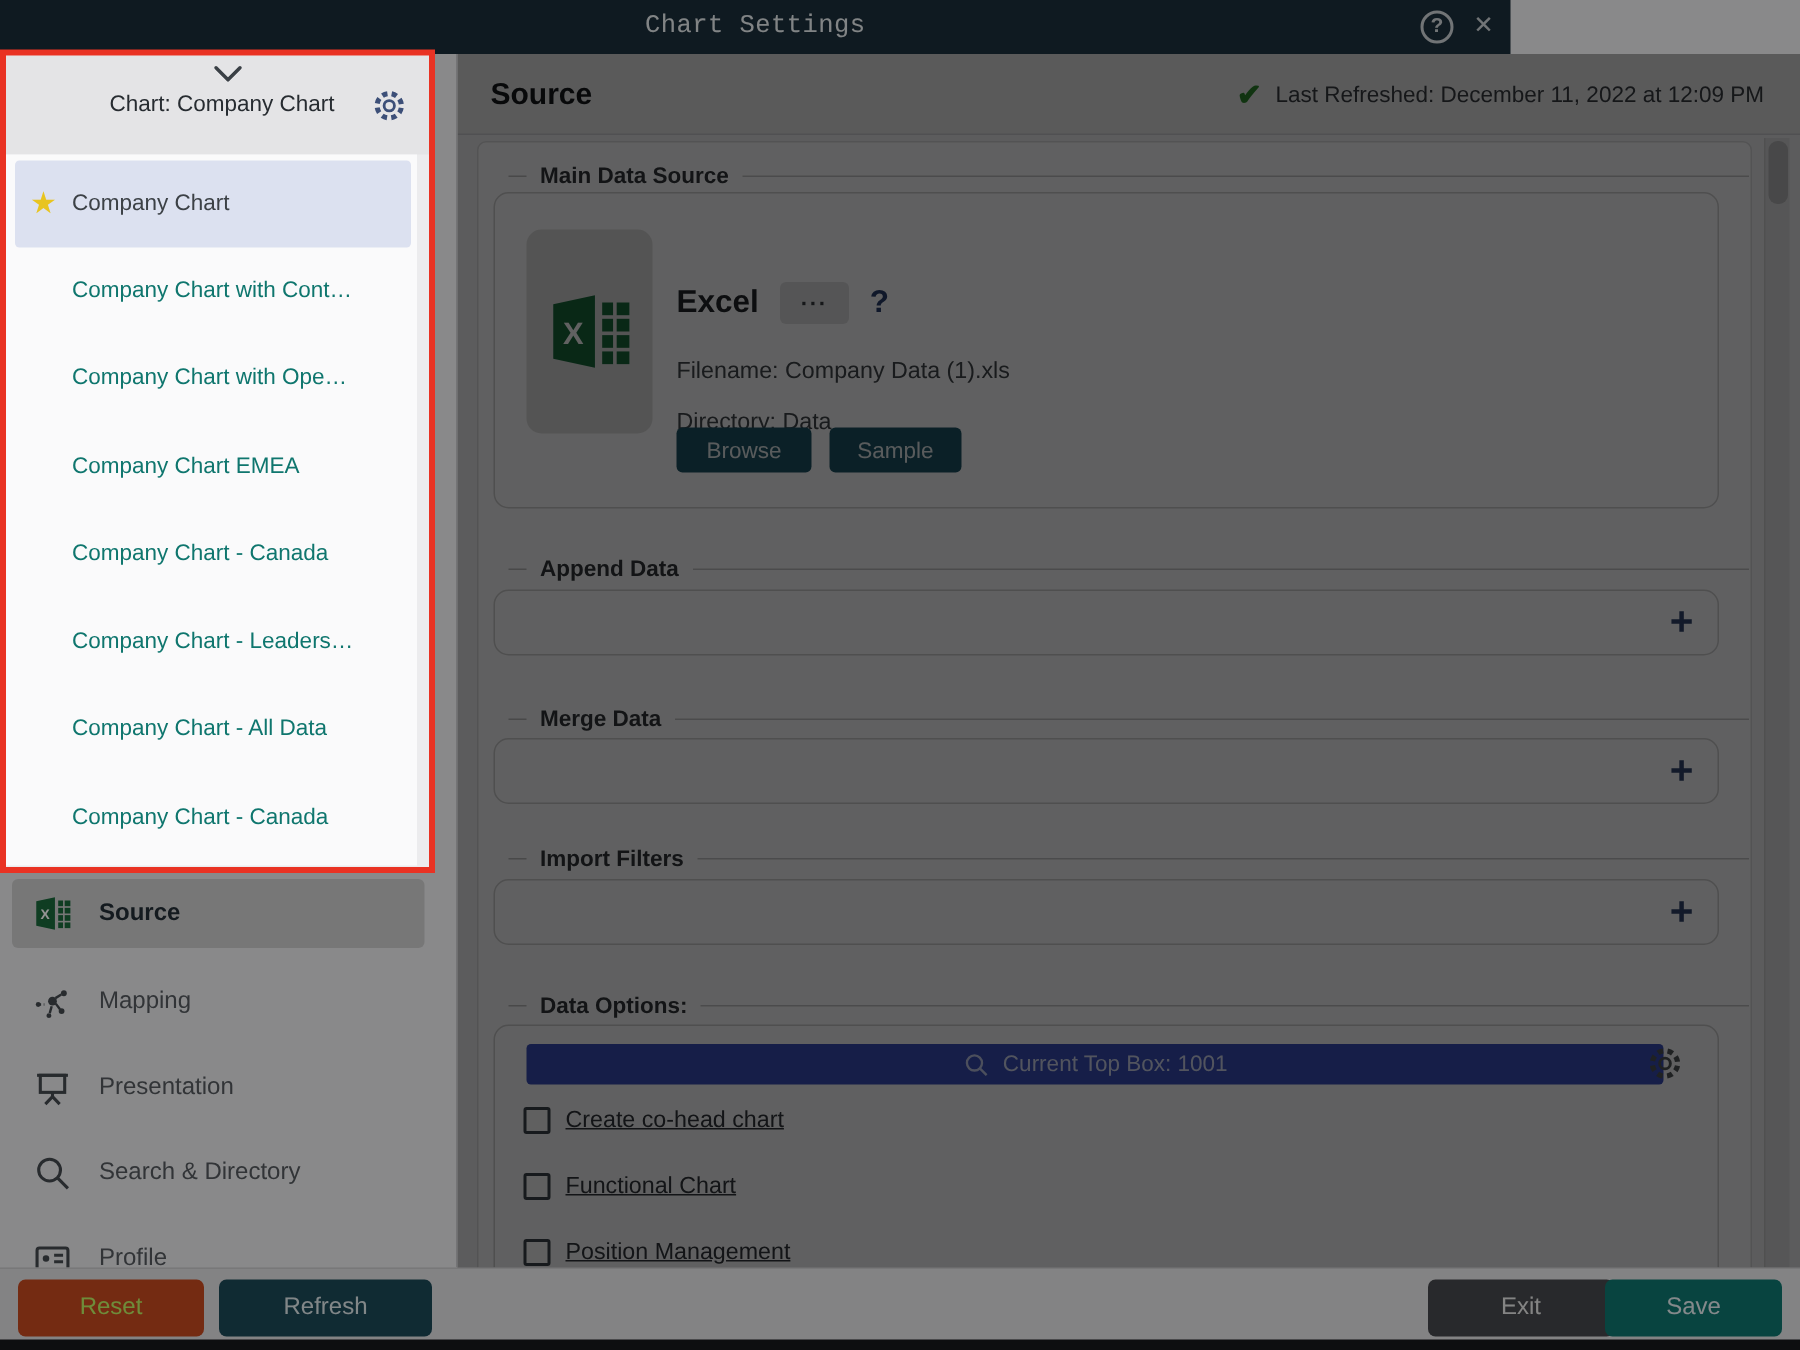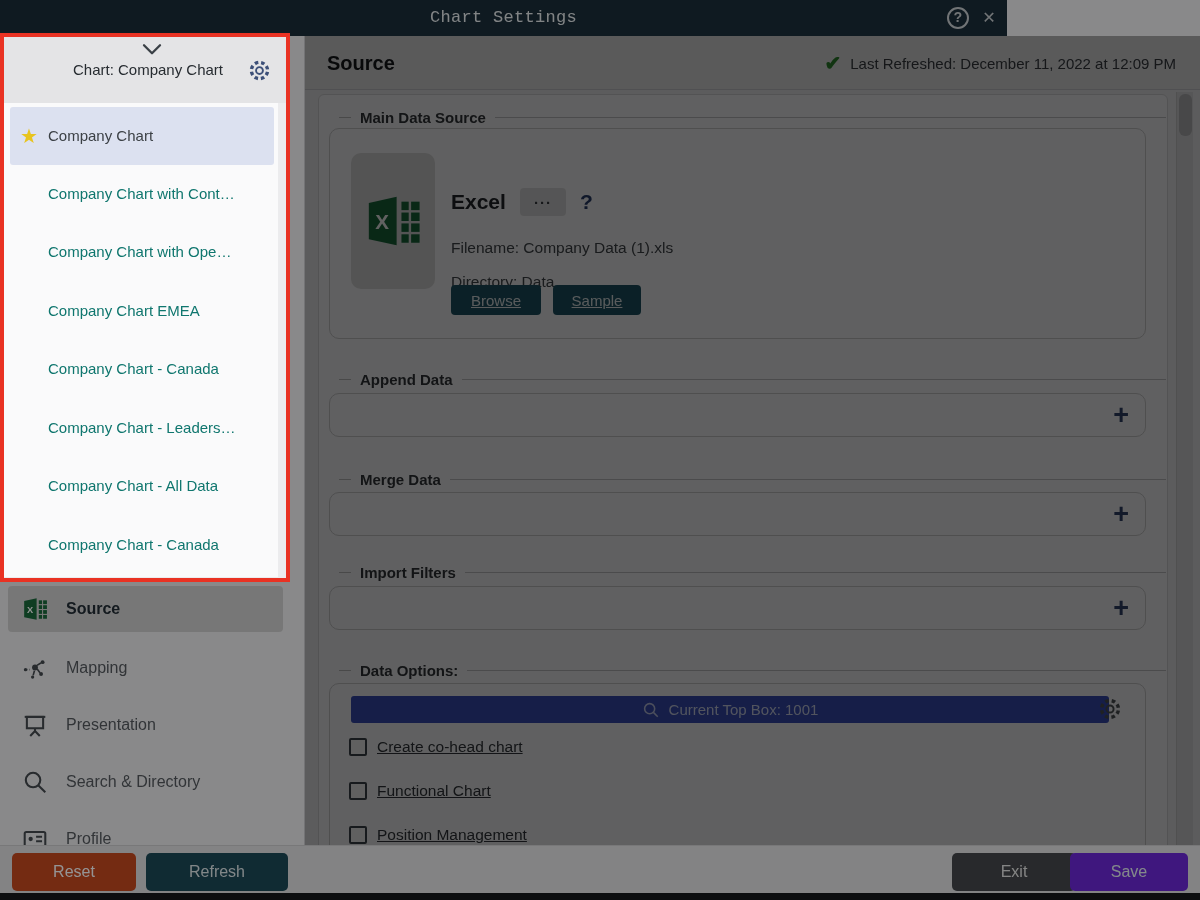--- a/index.html
+++ b/index.html
@@ -63,42 +63,42 @@
 
   .excel-tile { position:absolute; left:21px; top:24px; width:84px; height:136px; background:#dcdcdd; border-radius:10px;
     display:flex; align-items:center; justify-content:center; }
   .src-heading-row { position:absolute; left:121px; top:26px; height:30px; display:flex; align-items:center; gap:14px;margin-top:32px; }
   .src-type { font-size:21px; font-weight:700; color:#23272c; }
   .more-chip { width:46px; height:28px; background:#e0e0e2; border-radius:4px; color:#3a3f44;
     font-size:15px; font-weight:700; display:flex; align-items:center; justify-content:center; letter-spacing:1px; }
   .src-help { font-size:21px; font-weight:800; color:#2c4170; }
   .src-line { position:absolute; left:121px; font-size:15.5px; color:#43484d;text-align:right; }
   .teal-btn { position:absolute; top:156px; height:30px; background:#1f5668; border-radius:4px; color:#e9f0f2;
-    font-size:15px; display:flex; align-items:center; justify-content:center;text-decoration:underline; }
+    font-size:15px; display:flex; align-items:center; justify-content:center; }
 
   .topbox-bar { position:absolute; left:21px; top:12px; width:758px; height:27px; background:#3a50bd; border-radius:3px;
     display:flex; align-items:center; justify-content:center; gap:9px; color:#d6ddf6; }
   .topbox-bar .sicon { width:18px; height:18px; color:#c7cff2; }
   .topbox-label { font-size:15px; }
   .gear2 { position:absolute; right:22px; top:12px; width:26px; height:26px; color:#53585c; }
   .checkrow { position:absolute; left:19px; display:flex; align-items:center; gap:10px; height:20px; }
   .checkbox { width:18px; height:18px; border:2px solid #3f464c; border-radius:2px; background:#fbfbfc; }
   .checklabel { font-size:15.5px; color:#33383d;text-decoration:underline; }
 
   .scrollbar { position:absolute; left:871px; top:56px; width:17px; height:753px; background:#e2e2e4; border-left:1px solid #d2d2d4; }
   .scroll-thumb { position:absolute; left:2px; top:2px; width:13px; height:42px; background:#bdbdbf; border-radius:6px; }
 
   
   .footer { position:absolute; left:0; top:845px; width:1200px; height:48px; background:#e2e2e4; border-top:1px solid #cfcfd1; z-index:5; }
   .fbtn { position:absolute; top:7px; height:38px; border-radius:5px; font-size:16px;
     display:flex; align-items:center; justify-content:center; color:#f0f0f0; }
-  .btn-reset { left:12px; width:124px; background:#c94a20; color:#ffffff; }
+  .btn-reset { left:12px; width:124px; background:#c94a20; color:#bef264; }
   .btn-refresh { left:146px; width:142px; background:#1d4a59; color:#dfe8ea; }
   .btn-exit { left:952px; width:124px; background:#46484c; color:#e4e4e4; }
-  .btn-save { left:1070px; width:118px; background:#6d28d9; color:#e3ecef; }
+  .btn-save { left:1070px; width:118px; background:#0f766e; color:#e3ecef; }
   .bottomstrip { position:absolute; left:0; top:893px; width:1200px; height:7px; background:#17191c; z-index:6; }
 
   
   .dim-main { position:absolute; left:305px; top:36px; width:895px; height:809px; background:rgba(0,0,0,0.34); z-index:60; pointer-events:none; }
   svg { display:block; width:100%; height:100%; }
 </style>
 </head>
 <body>
 
 <div class="screen">

